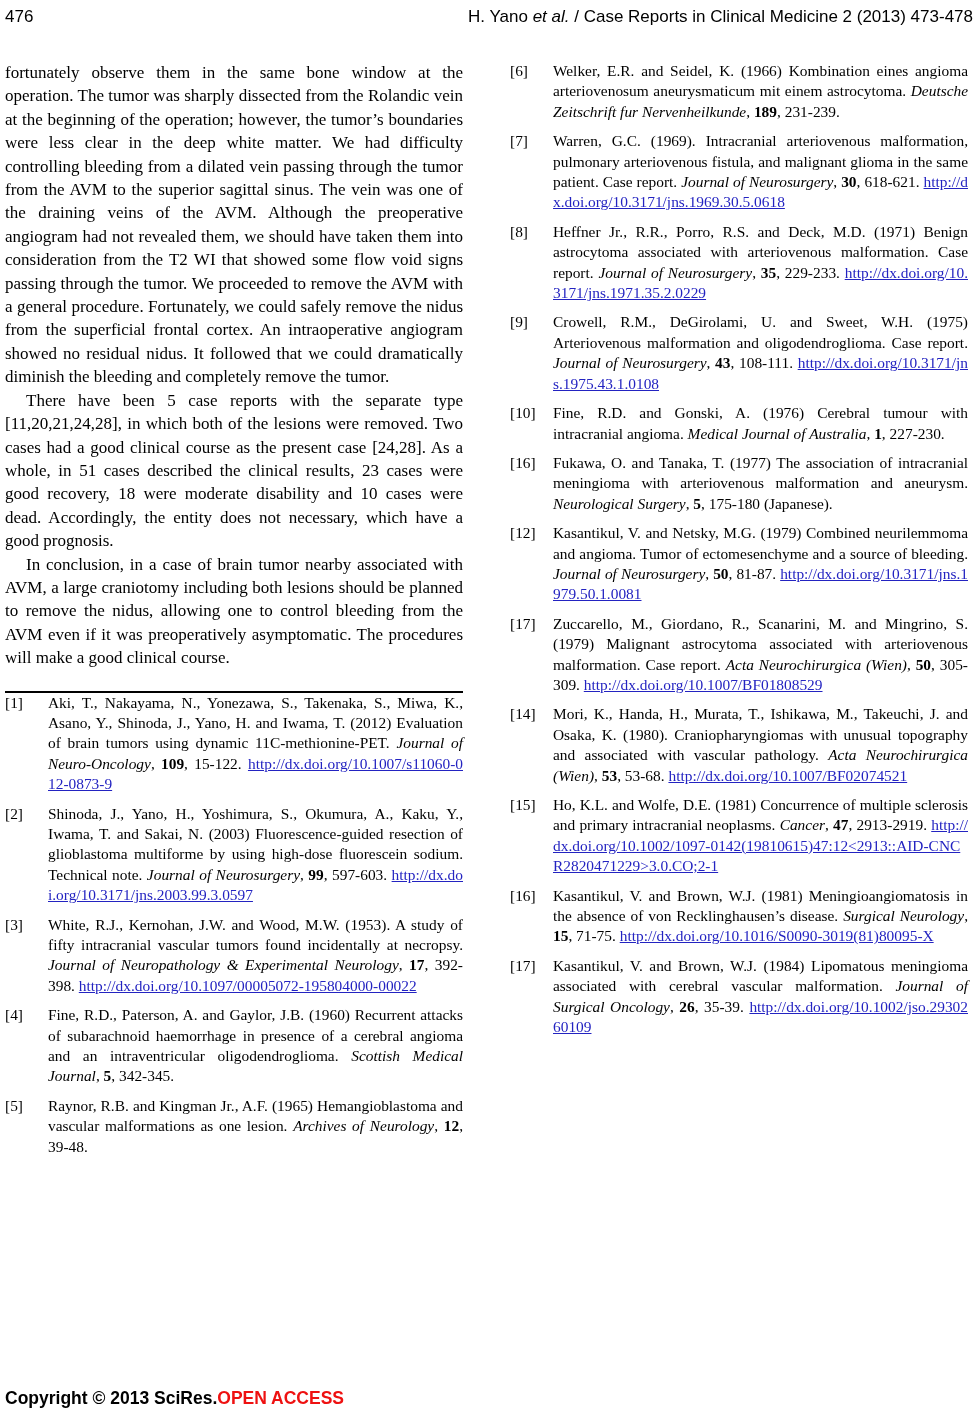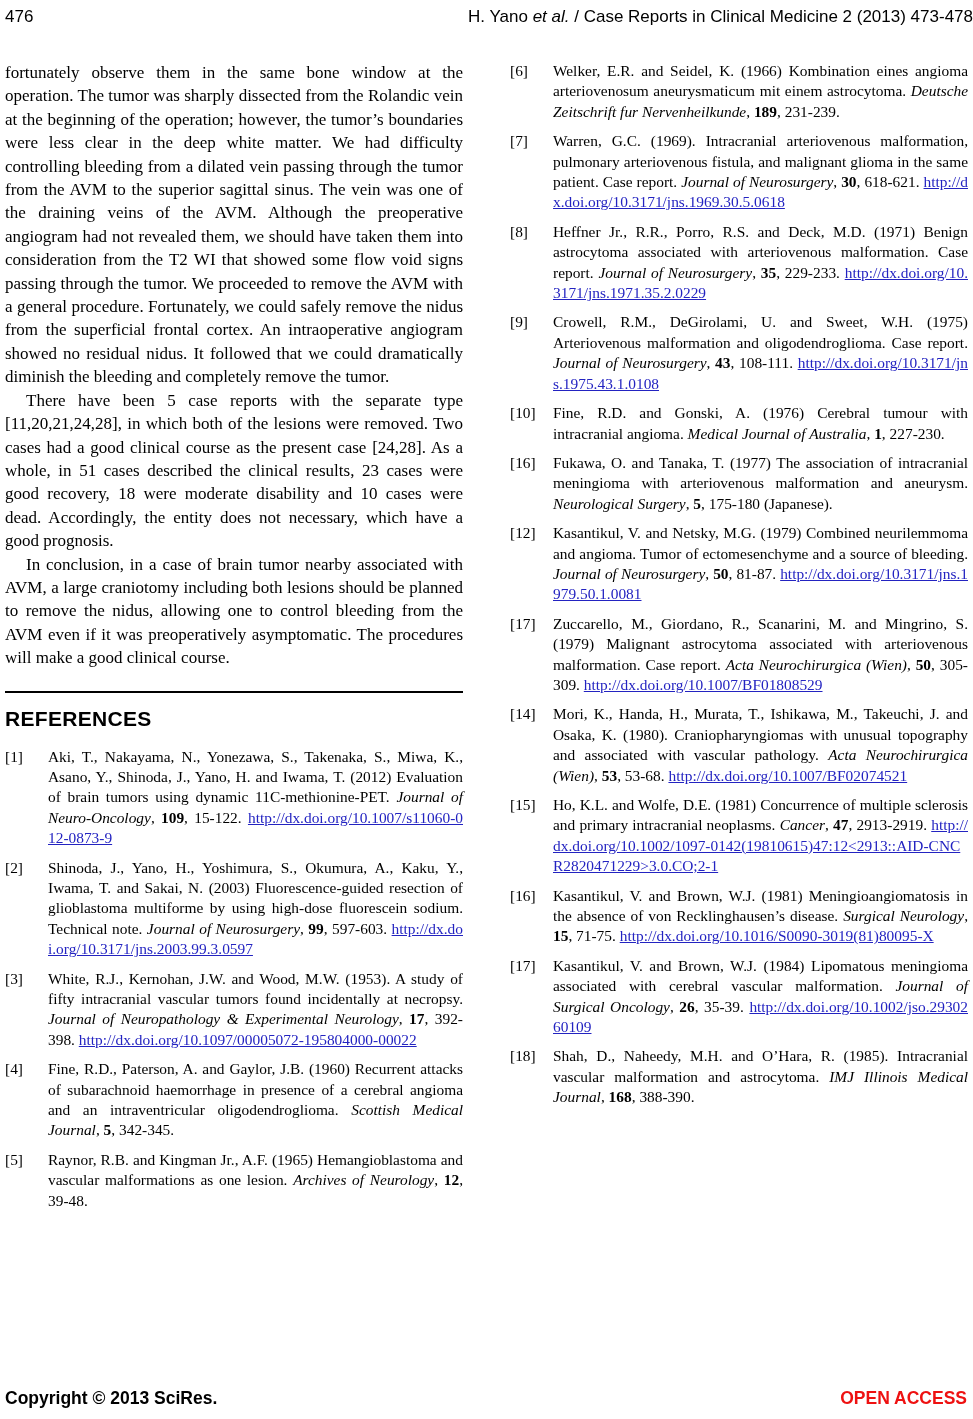--- a/index.html
+++ b/index.html
@@ -44,41 +44,40 @@
   .ref-text { flex:1; text-align:justify; }
   .doi {
     color:var(--link-color, #2323C1);
     text-decoration:underline;
     word-break:break-all;
     cursor:pointer;
   }
   .ref-text b { font-weight:bold; }
   .page-footer {
     position:absolute; bottom:10px; left:5px; right:6px;
-    display:flex; justify-content:space-between;
+    display:flex; 
     font-family:"Liberation Sans", sans-serif;
     font-weight:bold; font-size:17.5px;
   }
   .open-access { color:var(--oa-color, #EE1111); }
 </style>
 </head>
 <body>
 
 <div class="page-header">
   <span class="page-number">476</span>
   <div class="running-title"><span>H. Yano </span><i>et al.</i><span> / Case Reports in Clinical Medicine 2 (2013) 473-478</span></div>
 </div>
 
 <div class="columns">
   <div class="col">
     <p class="para">fortunately observe them in the same bone window at the operation. The tumor was sharply dissected from the Rolandic vein at the beginning of the operation; however, the tumor’s boundaries were less clear in the deep white matter. We had difficulty controlling bleeding from a dilated vein passing through the tumor from the AVM to the superior sagittal sinus. The vein was one of the draining veins of the AVM. Although the preoperative angiogram had not revealed them, we should have taken them into consideration from the T2 WI that showed some flow void signs passing through the tumor. We proceeded to remove the AVM with a general procedure. Fortunately, we could safely remove the nidus from the superficial frontal cortex. An intraoperative angiogram showed no residual nidus. It followed that we could dramatically diminish the bleeding and completely remove the tumor.</p>
     <p class="para indent">There have been 5 case reports with the separate type [11,20,21,24,28], in which both of the lesions were removed. Two cases had a good clinical course as the present case [24,28]. As a whole, in 51 cases described the clinical results, 23 cases were good recovery, 18 were moderate disability and 10 cases were dead. Accordingly, the entity does not necessary, which have a good prognosis.</p>
     <p class="para indent">In conclusion, in a case of brain tumor nearby associated with AVM, a large craniotomy including both lesions should be planned to remove the nidus, allowing one to control bleeding from the AVM even if it was preoperatively asymptomatic. The procedures will make a good clinical course.</p>
     <hr class="divider">
-    <div class="refs-heading">REFERENCES</div>
     <div class="ref-list">
         <div class="ref-item">
           <span class="ref-label">[1]</span>
           <div class="ref-text"><span>Aki, T., Nakayama, N., Yonezawa, S., Takenaka, S., Miwa, K., Asano, Y., Shinoda, J., Yano, H. and Iwama, T. (2012) Evaluation of brain tumors using dynamic 11C-methionine-PET. </span><i>Journal of Neuro-Oncology</i><span>, </span><b>109</b><span>, 15-122. </span><a class="doi" href="#">http://dx.doi.org/10.1007/s11060-012-0873-9</a></div>
         </div>
         <div class="ref-item">
           <span class="ref-label">[2]</span>
           <div class="ref-text"><span>Shinoda, J., Yano, H., Yoshimura, S., Okumura, A., Kaku, Y., Iwama, T. and Sakai, N. (2003) Fluorescence-guided resection of glioblastoma multiforme by using high-dose fluorescein sodium. Technical note. </span><i>Journal of Neurosurgery</i><span>, </span><b>99</b><span>, 597-603. </span><a class="doi" href="#">http://dx.doi.org/10.3171/jns.2003.99.3.0597</a></div>
         </div>
         <div class="ref-item">
@@ -138,24 +137,20 @@
           <div class="ref-text"><span>Ho, K.L. and Wolfe, D.E. (1981) Concurrence of multiple sclerosis and primary intracranial neoplasms. </span><i>Cancer</i><span>, </span><b>47</b><span>, 2913-2919. </span><a class="doi" href="#">http://dx.doi.org/10.1002/1097-0142(19810615)47:12&lt;2913::AID-CNCR2820471229&gt;3.0.CO;2-1</a></div>
         </div>
         <div class="ref-item">
           <span class="ref-label">[16]</span>
           <div class="ref-text"><span>Kasantikul, V. and Brown, W.J. (1981) Meningioangiomatosis in the absence of von Recklinghausen’s disease. </span><i>Surgical Neurology</i><span>, </span><b>15</b><span>, 71-75. </span><a class="doi" href="#">http://dx.doi.org/10.1016/S0090-3019(81)80095-X</a></div>
         </div>
         <div class="ref-item">
           <span class="ref-label">[17]</span>
           <div class="ref-text"><span>Kasantikul, V. and Brown, W.J. (1984) Lipomatous meningioma associated with cerebral vascular malformation. </span><i>Journal of Surgical Oncology</i><span>, </span><b>26</b><span>, 35-39. </span><a class="doi" href="#">http://dx.doi.org/10.1002/jso.2930260109</a></div>
         </div>
-        <div class="ref-item">
-          <span class="ref-label">[18]</span>
-          <div class="ref-text"><span>Shah, D., Naheedy, M.H. and O’Hara, R. (1985). Intracranial vascular malformation and astrocytoma. </span><i>IMJ Illinois Medical Journal</i><span>, </span><b>168</b><span>, 388-390.</span></div>
-        </div>
       </div>
   </div>
 </div>
 
 <div class="page-footer">
   <span>Copyright © 2013 SciRes.</span>
   <span class="open-access">OPEN ACCESS</span>
 </div>
 
 </body></html>

